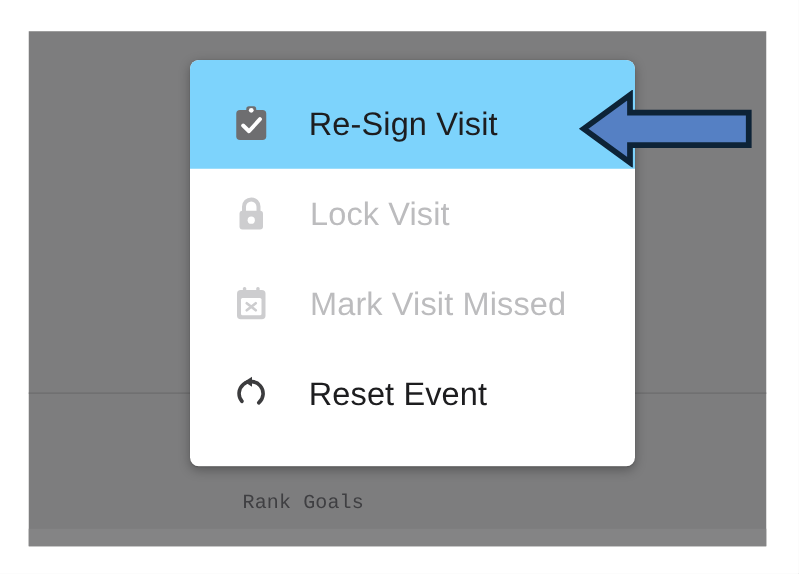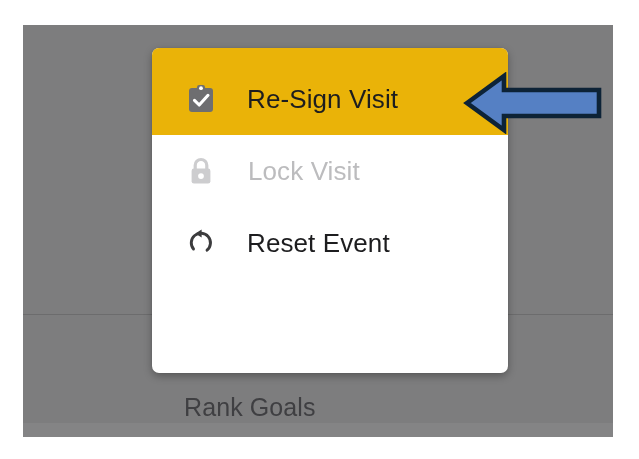--- a/index.html
+++ b/index.html
@@ -45,26 +45,27 @@
     position: absolute;
     left: 0px;
     top: 398px;
     width: 590px;
     height: 14px;
     background: #848485;
   }
 
   .bg-label {
     position: absolute;
-    left: 161px;
+    left: 171px;
     top: 368px;
-    font-size: 25px;
+    font-size: 16px;
     color: #3f3f42;
     letter-spacing: 0.1px;
     white-space: nowrap;
+    font-family: Liberation Mono, monospace;
   }
 
   
   .menu {
     position: absolute;
     left: 152px;
     top: 48px;
     width: 356px;
     height: 325px;
     background: #ffffff;
@@ -76,21 +77,21 @@
   .menu-item {
     position: relative;
     display: flex;
     align-items: center;
     height: 72px;
     padding-left: 32px;
     box-sizing: border-box;
   }
   .menu-item:first-child { height: 87px; padding-top: 15px; }
 
-  .menu-item.highlighted { background: #eab308; }
+  .menu-item.highlighted { background: #7dd3fc; }
 
   .mi-icon {
     width: 34px;
     height: 34px;
     flex: 0 0 34px;
     display: flex;
     align-items: center;
     justify-content: center;
   }
 
@@ -141,20 +142,32 @@
       <span class="mi-icon">
         <svg width="32" height="32" viewBox="0 0 32 32">
           <path d="M10.2 14 V10.3 a5.8 5.8 0 0 1 11.6 0 V14" fill="none" stroke="#cdcdcf" stroke-width="3.2"></path>
           <rect x="6.6" y="13.6" width="18.8" height="15" rx="2.4" fill="#cdcdcf"></rect>
           <circle cx="16" cy="21.1" r="2.9" fill="#ffffff"></circle>
         </svg>
       </span>
       <span class="mi-label">Lock Visit</span>
     </div>
 
+    <div class="menu-item disabled">
+      <span class="mi-icon">
+        <svg width="32" height="32" viewBox="0 0 32 32">
+          <rect x="9.3" y="2.6" width="2.7" height="4.6" rx="1.2" fill="#cdcdcf"></rect>
+          <rect x="20" y="2.6" width="2.7" height="4.6" rx="1.2" fill="#cdcdcf"></rect>
+          <rect x="4.6" y="5" width="22.8" height="23.4" rx="3" fill="#cdcdcf"></rect>
+          <rect x="7.8" y="11.4" width="16.4" height="13.8" rx="1.2" fill="#ffffff"></rect>
+          <path d="M12.4 15.6 L19.6 21.2 M19.6 15.6 L12.4 21.2" stroke="#cdcdcf" stroke-width="2.1" stroke-linecap="round"></path>
+        </svg>
+      </span>
+      <span class="mi-label">Mark Visit Missed</span>
+    </div>
 
     <div class="menu-item">
       <span class="mi-icon">
         <svg width="32" height="32" viewBox="0 0 32 32">
           <path d="M16 6.6 a9.6 9.6 0 1 0 9.6 9.6" fill="none" stroke="#3c3c3e" stroke-width="2.9" stroke-linecap="round" transform="rotate(140 16 16)"></path>
           <path d="M16.6 2.4 L16.6 10.4 L10.4 6.4 Z" fill="#3c3c3e"></path>
         </svg>
       </span>
       <span class="mi-label">Reset Event</span>
     </div>

